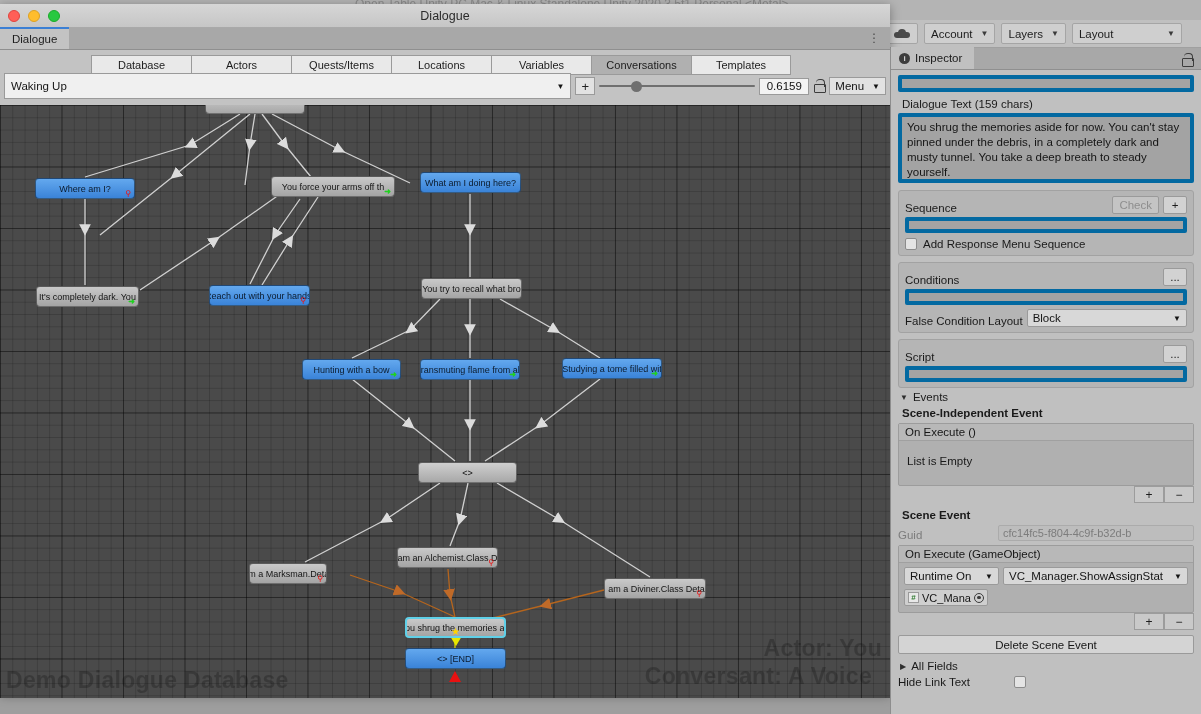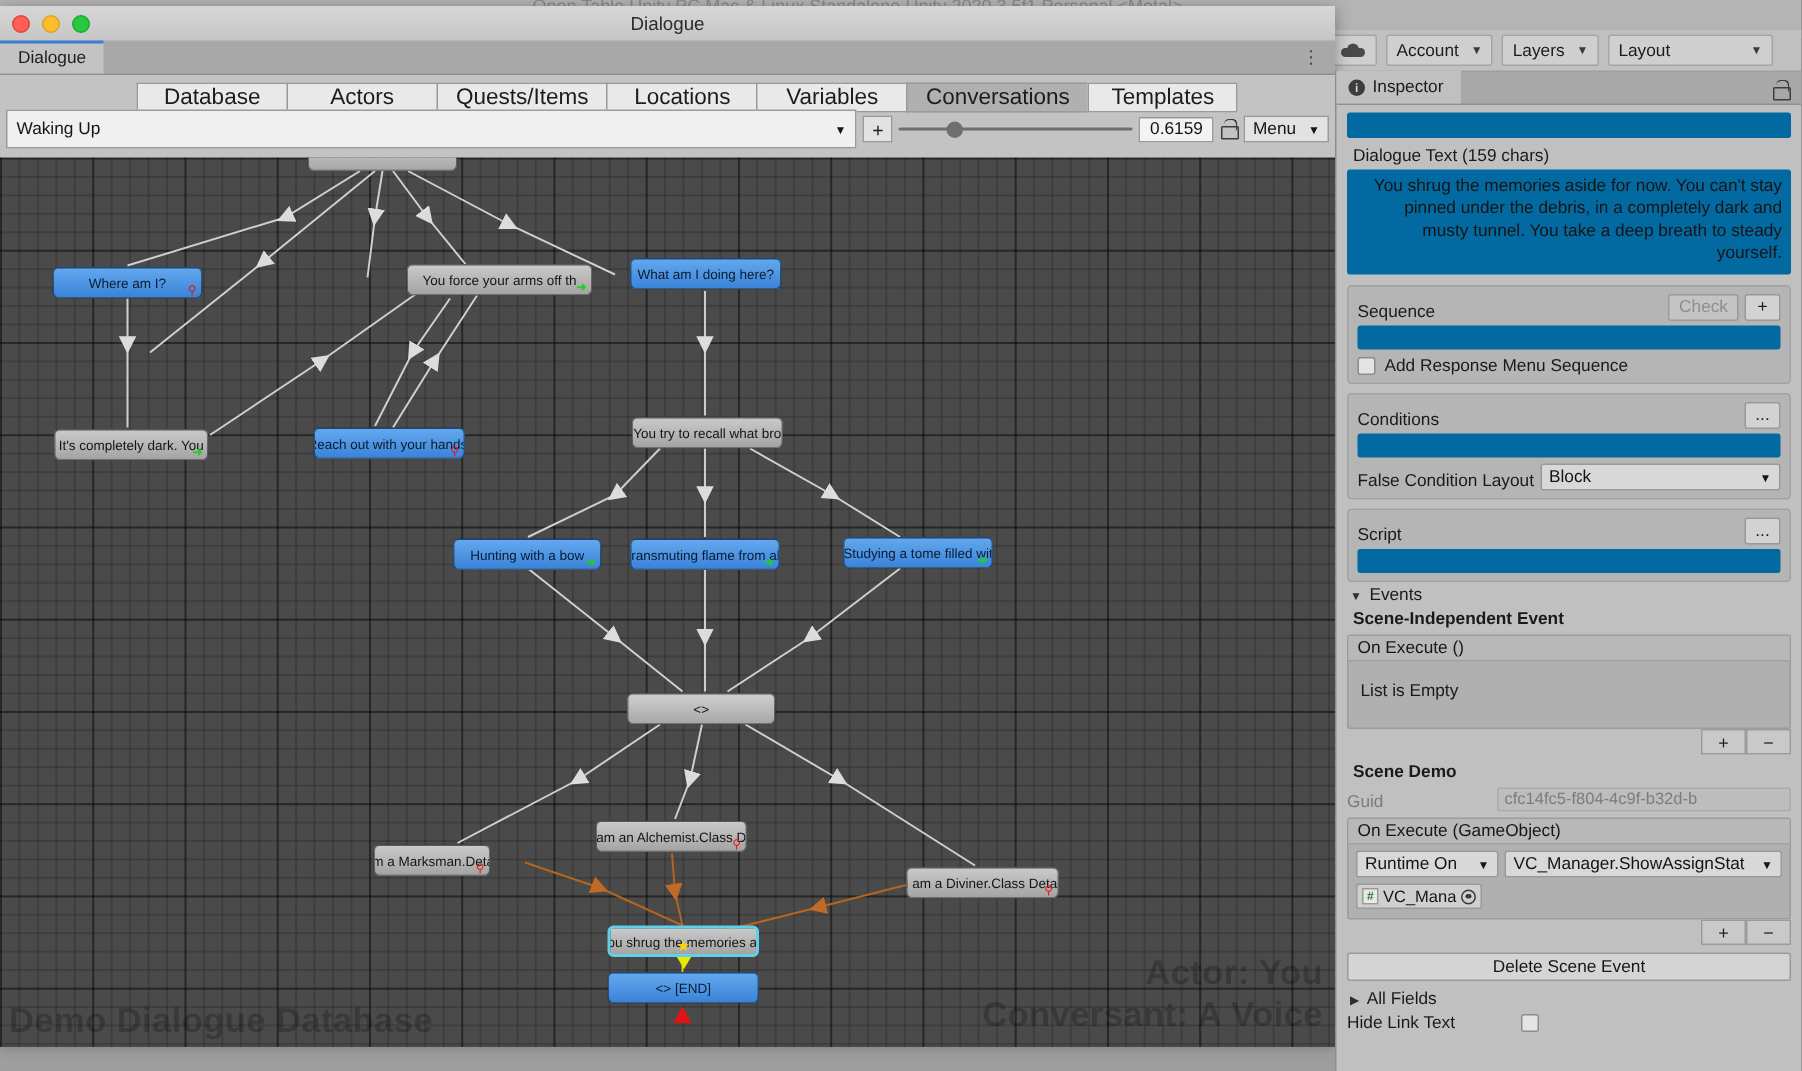--- a/index.html
+++ b/index.html
@@ -69,21 +69,21 @@
   }
   .tab-kebab{position:absolute;right:10px;top:4px;color:#4a4a4a;font-size:12px;letter-spacing:0;line-height:1;}
 
   .cat-row {
     height:26px; background:#c3c3c3; display:flex; align-items:center;
     padding-left:91px; padding-top:3px;
   }
   .cat-btn {
     height:20px; min-width:100px; background:#e9e9e9; border:1px solid #9a9a9a;
     border-right:none; display:flex; align-items:center; justify-content:center;
-    font-size:15px; color:#1c1c1c; padding:0 12px;
+    font-size:11px; color:#1c1c1c; padding:0 12px;
   }
   .cat-btn:last-child{border-right:1px solid #9a9a9a;}
   .cat-btn.sel { background:#b0b0b0; }
 
   .convo-row {
     height:22px; background:#c3c3c3; display:flex; align-items:center; gap:4px;
     padding:0 4px 2px 4px;
   }
   .convo-dd {
     flex:1; height:18px; background:#f0f0f0; border:1px solid #9a9a9a;
@@ -122,21 +122,21 @@
       linear-gradient(to right, rgba(0,0,0,.38) 1px, transparent 1px),
       linear-gradient(to bottom, rgba(0,0,0,.38) 1px, transparent 1px);
     background-size: 12.3px 12.3px, 12.3px 12.3px, 61.5px 61.5px, 61.5px 61.5px;
   }
   .wm {
     position:absolute; color:rgba(0,0,0,.22); font-size:23px; font-weight:bold;
     letter-spacing:.3px; pointer-events:none;
   }
   .wm-db { left:6px; bottom:4px; }
   .wm-actor { right:8px; bottom:36px; }
-  .wm-conv { right:8px; bottom:8px; }
+  .wm-conv { right:18px; bottom:8px; }
 
   .links { position:absolute; inset:0; }
 
   .node {
     position:absolute; height:21px; border-radius:4px;
     display:flex; align-items:center; justify-content:center;
     font-size:9px; color:#0e0e0e; white-space:nowrap; overflow:hidden;
     border:1px solid rgba(0,0,0,.45);
   }
   .node.npc {
@@ -174,22 +174,22 @@
     font-size:11.5px;color:#1a1a1a;
   }
   .info-ico{
     width:11px;height:11px;border-radius:50%;background:#3d3d3d;color:#d6d6d6;
     font-size:8px;font-weight:bold;display:flex;align-items:center;justify-content:center;
   }
   .insp-lock{position:absolute;right:8px;top:5px;}
   .insp-body{padding:5px 7px 0 7px;}
 
   .txtbox{
-    background:#0369a1;border:1px solid #0369a1;border-radius:2px;
-    font-size:11.5px;color:#151515;padding:2px 4px;text-align:right;
+    background:#a3a3a3;border:4px solid #0369a1;border-radius:2px;
+    font-size:11.5px;color:#151515;padding:2px 4px;
   }
   .lbl{font-size:11.5px;color:#1a1a1a;}
   .group{background:#b5b5b5;border:1px solid #a2a2a2;border-radius:3px;padding:5px 6px;}
   .row{display:flex;align-items:flex-end;gap:4px;}
   .spacer{flex:1;}
   .sm-btn{
     height:18px;min-width:24px;background:#d2d2d2;border:1px solid #9a9a9a;border-radius:2px;
     display:flex;align-items:center;justify-content:center;font-size:11.5px;color:#1d1d1d;padding:0 6px;
   }
   .sm-btn.dis{color:#8e8e8e;background:#c4c4c4;}
@@ -549,21 +549,21 @@
       </div>
       <div class="pm-row">
         <div class="pm-btn">
             <span>+</span>
           </div>
         <div class="pm-btn">
             <span>−</span>
           </div>
       </div>
 
-      <div class="lbl bold" style="margin:6px 0 4px 4px;">Scene Demo</div>
+      <div class="lbl bold" style="margin:6px 0 4px 4px;">Scene Event</div>
 
       <div class="row" style="margin-bottom:4px;">
         <span class="lbl" style="color:#7c7c7c;width:96px;">Guid</span>
         <span class="guid-val">cfc14fc5-f804-4c9f-b32d-b</span>
       </div>
 
       <div class="evtbox">
         <div class="evthdr">On Execute (GameObject)</div>
         <div style="padding:4px 5px 6px 5px;">
           <div class="row" style="gap:4px;">

